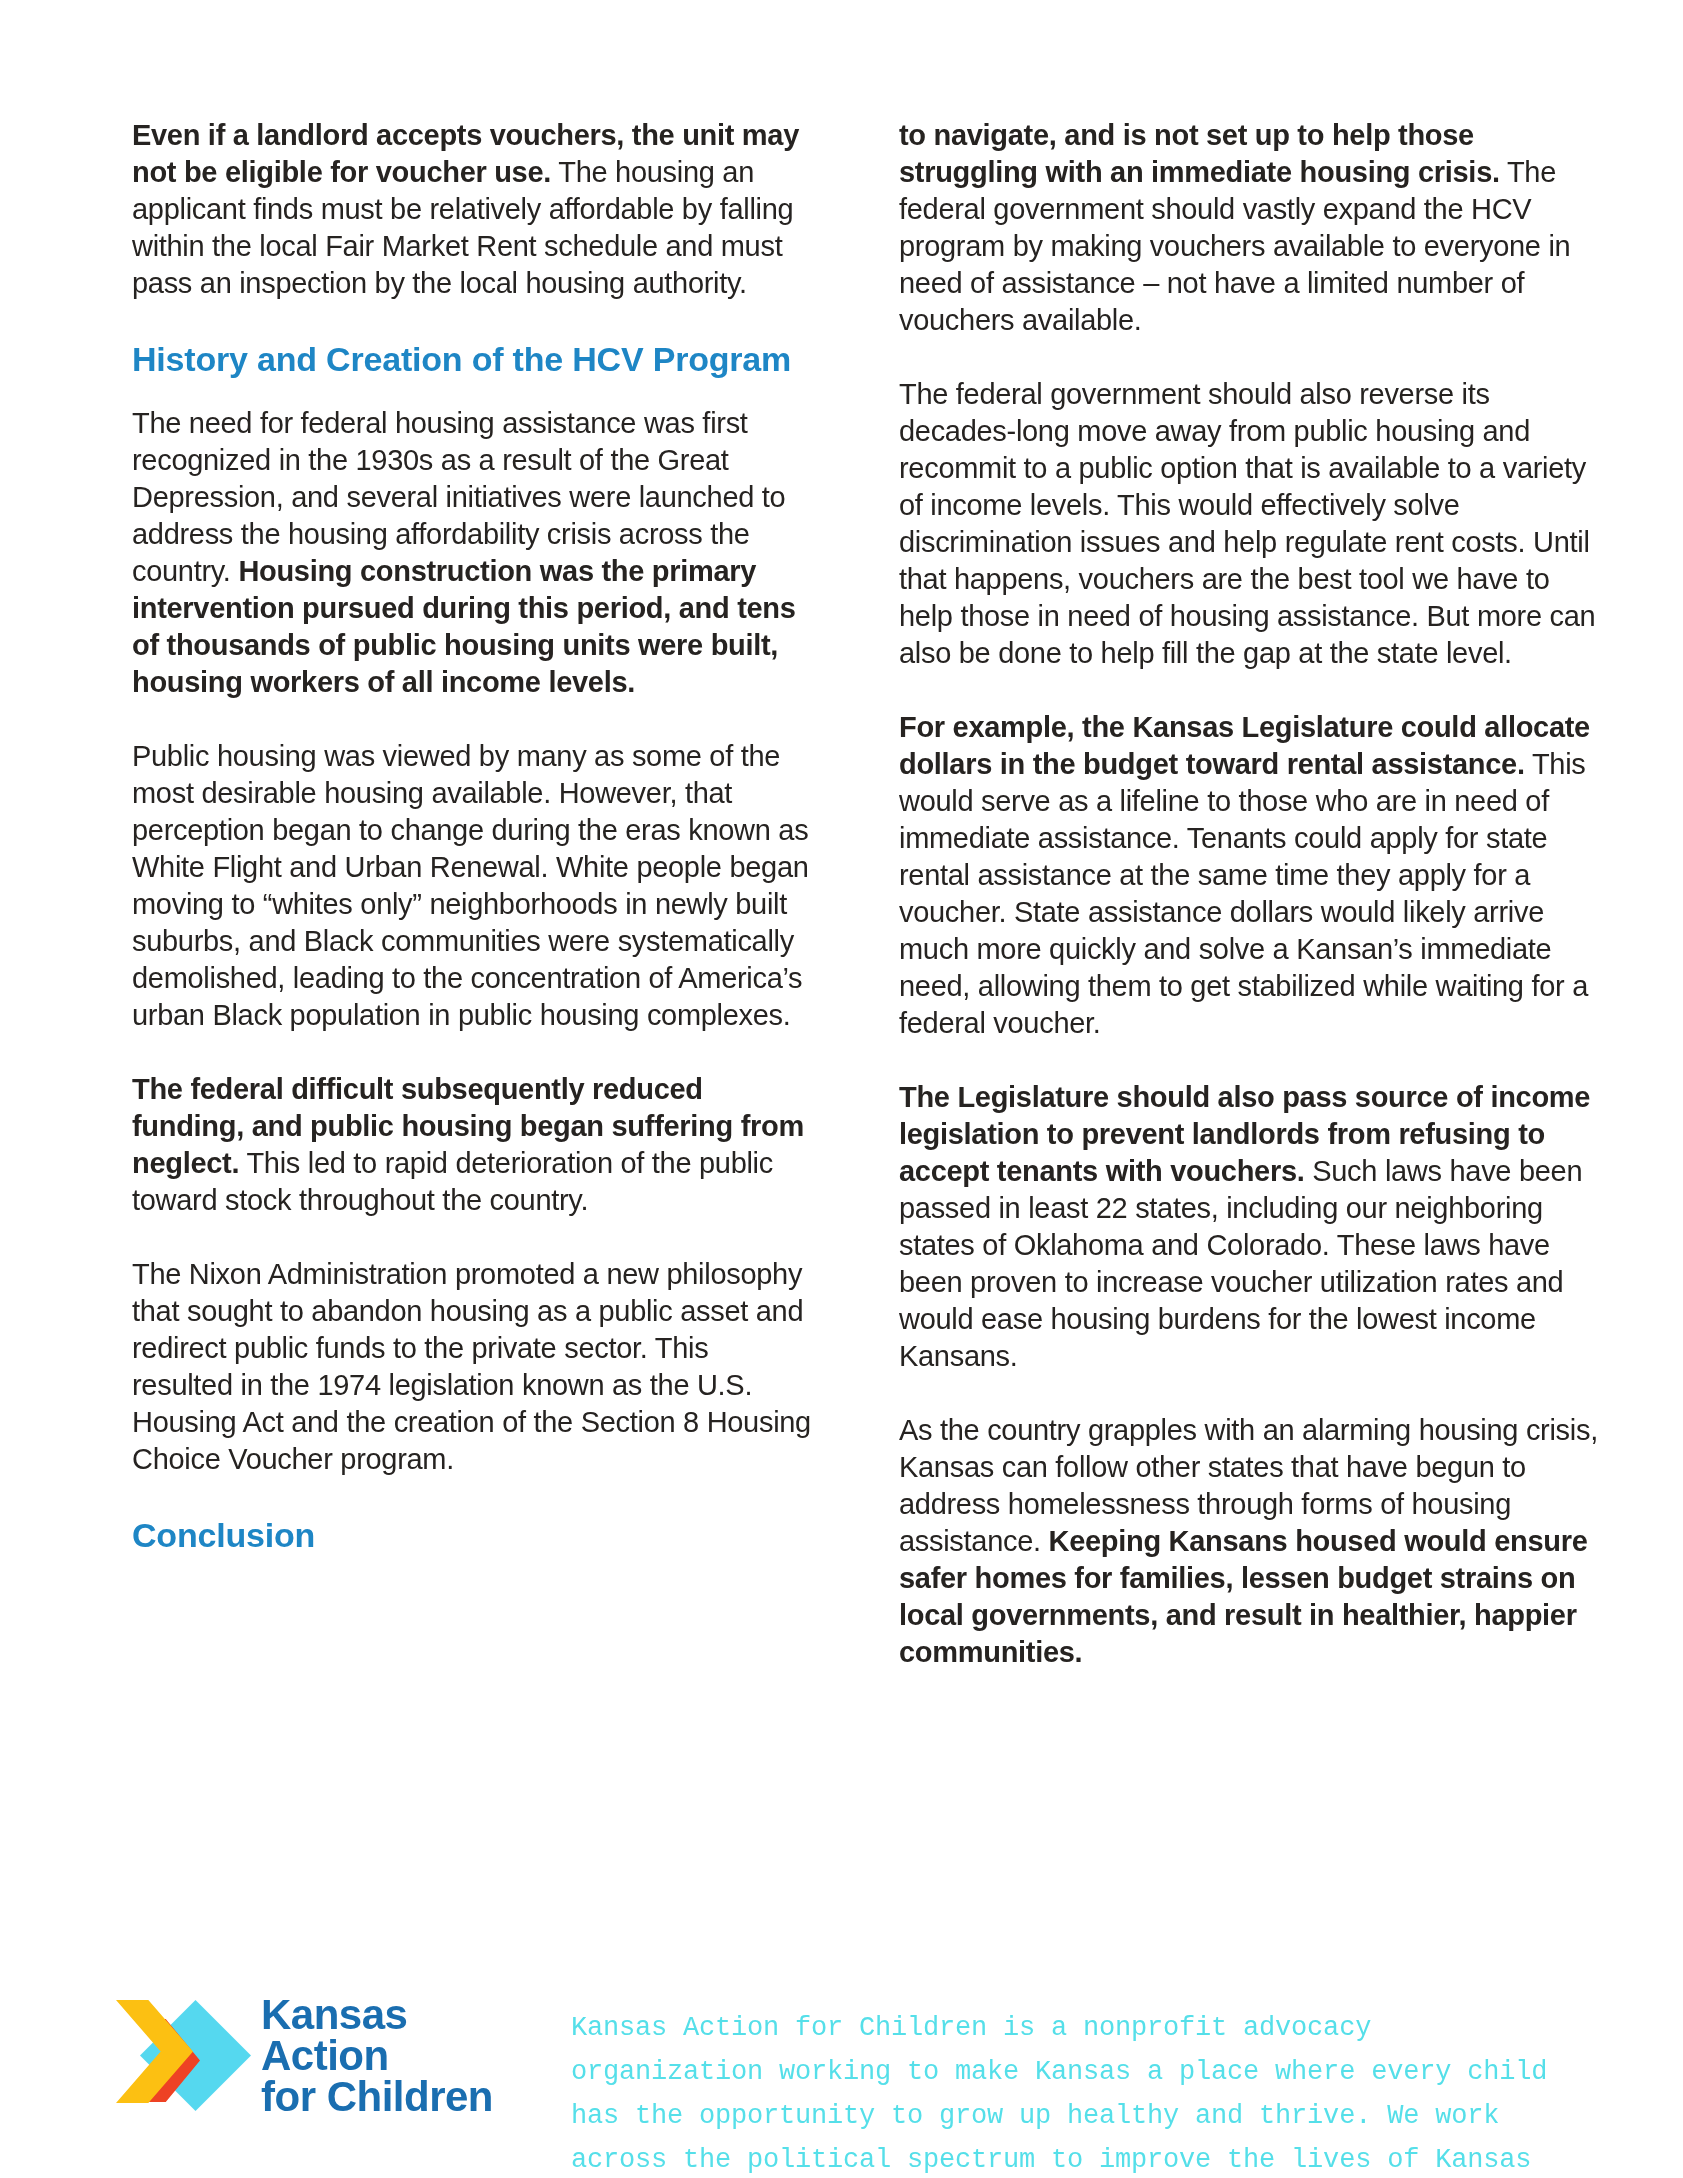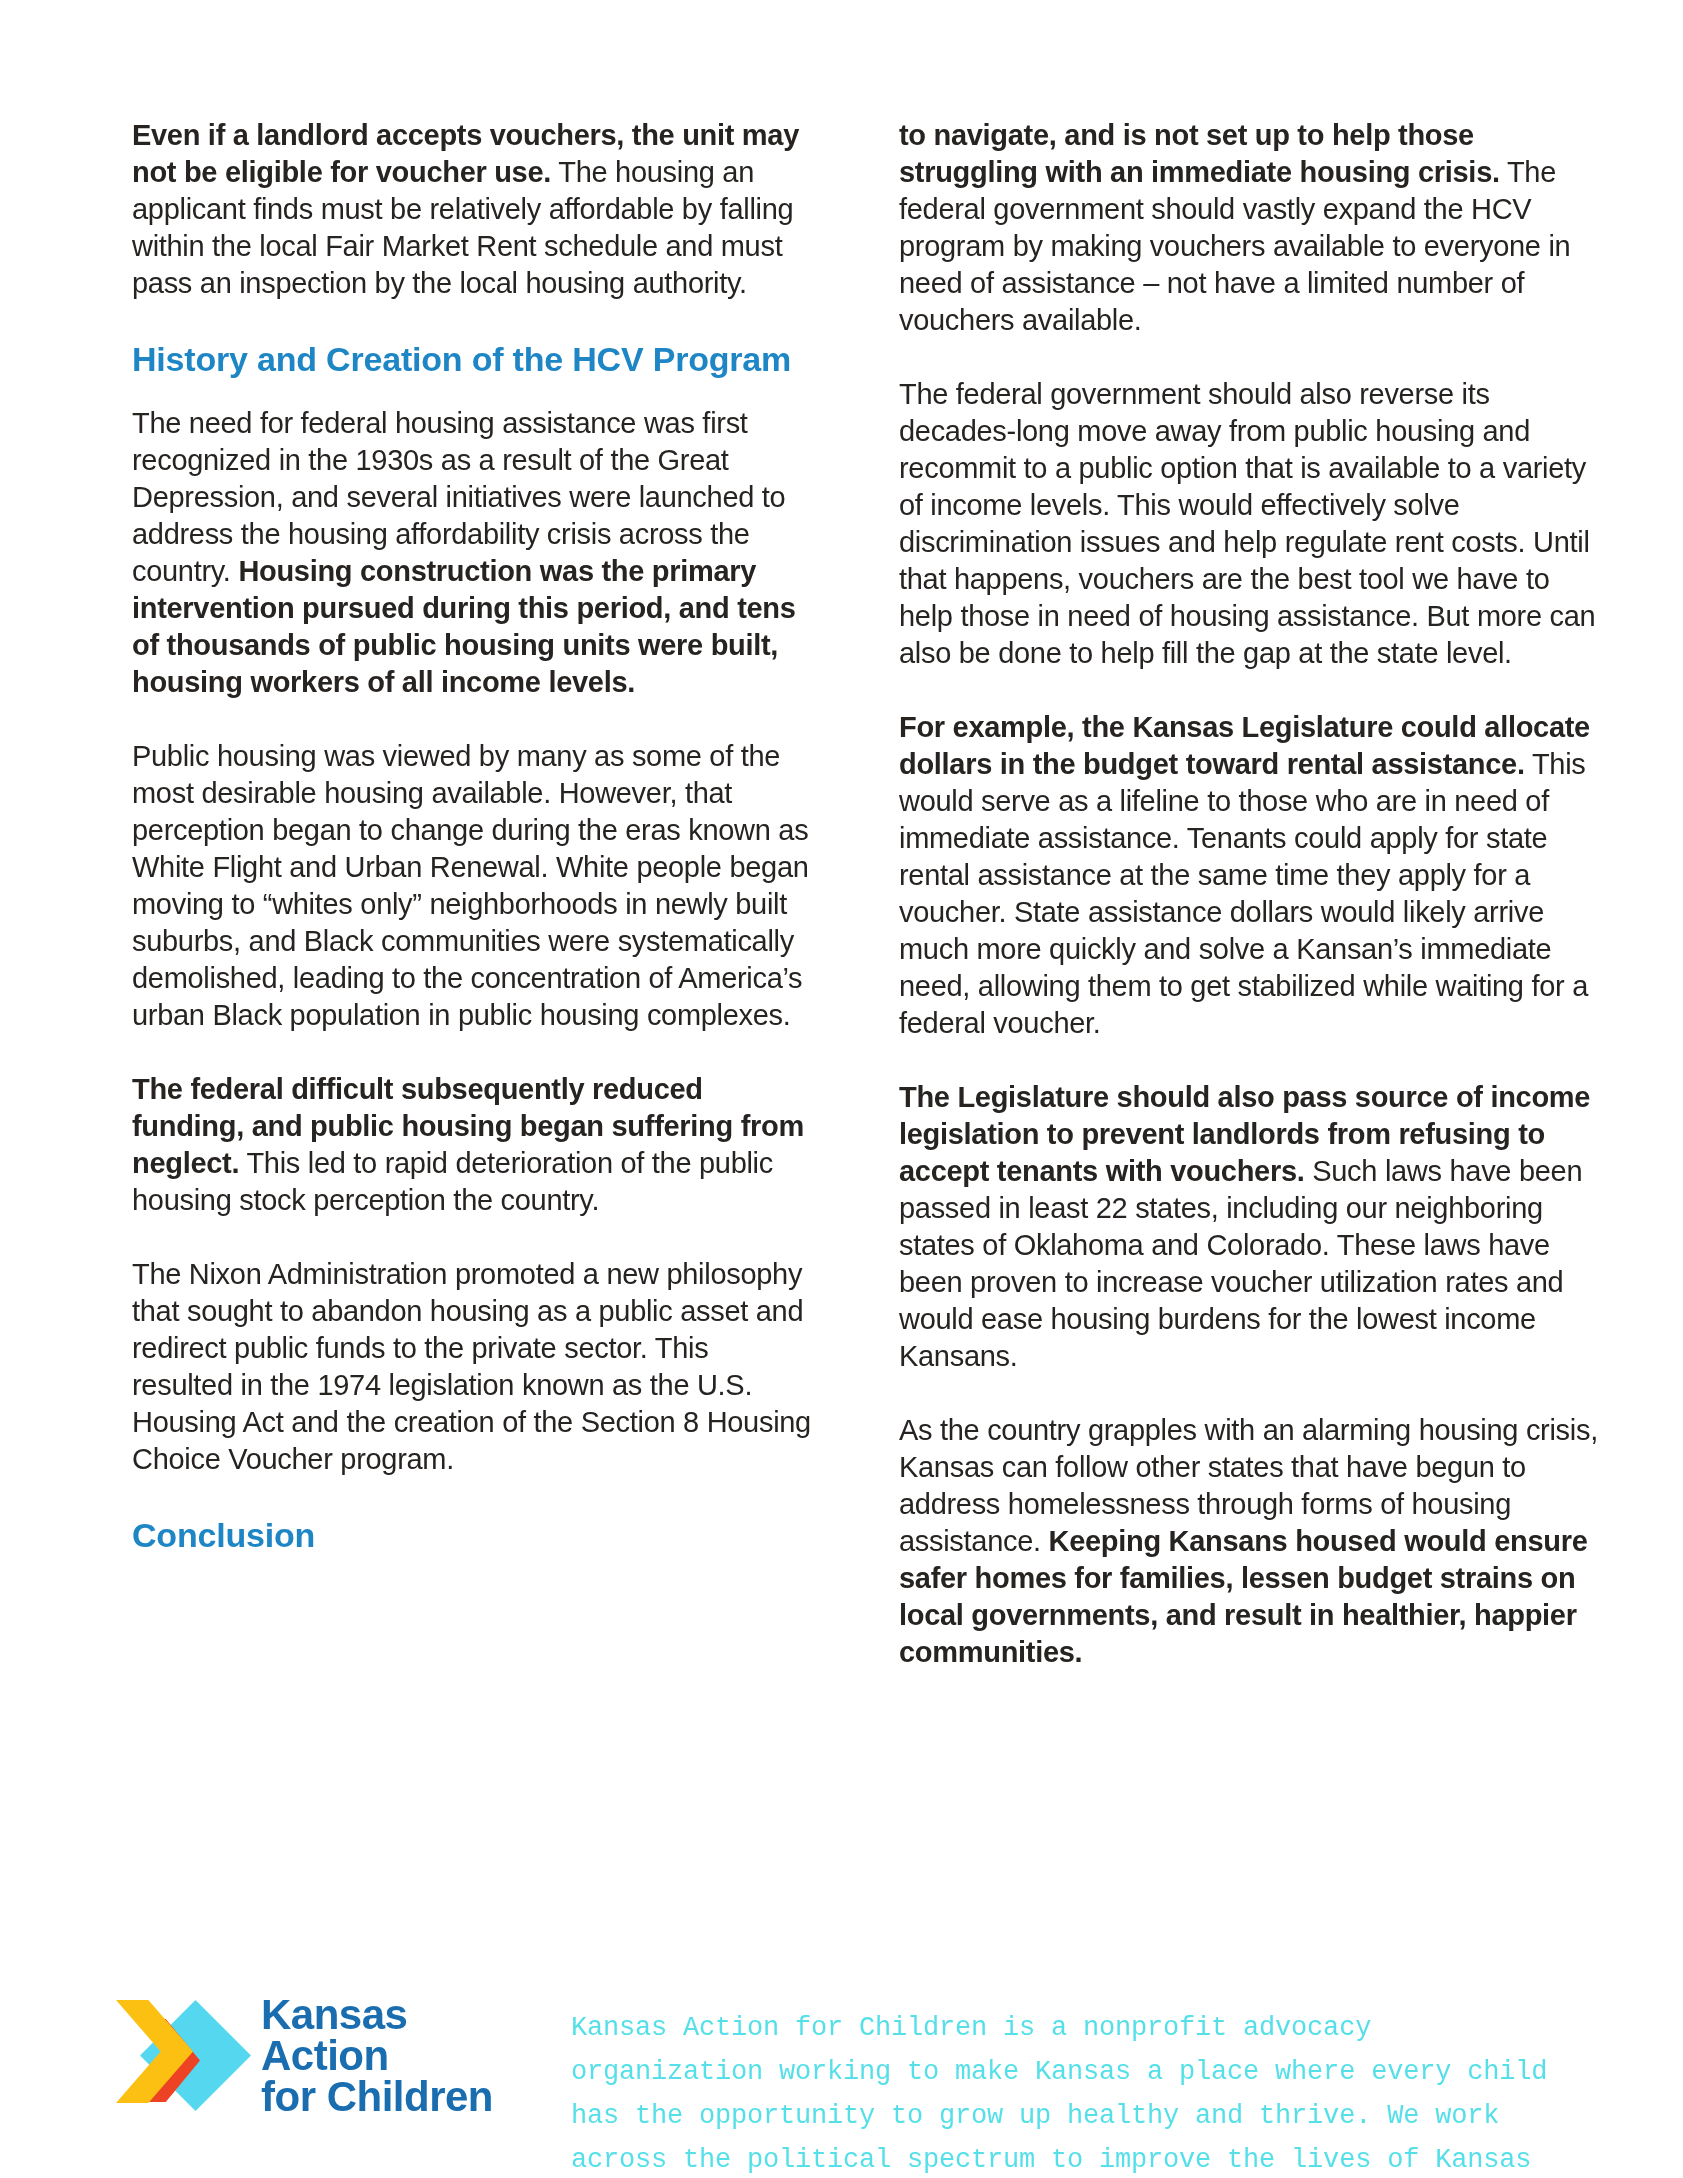--- a/index.html
+++ b/index.html
@@ -58,21 +58,21 @@
 </head>
 <body>
 
 <div class="page">
 
   <div class="col col-left">
       <p class="paragraph"><span class="bold">Even if a landlord accepts vouchers, the unit may not be eligible for voucher use.</span><span> The housing an applicant finds must be relatively affordable by falling within the local Fair Market Rent schedule and must pass an inspection by the local housing authority.</span></p>
       <h2 class="heading"><span>History and Creation of the HCV Program</span></h2>
       <p class="paragraph"><span>The need for federal housing assistance was first recognized in the 1930s as a result of the Great Depression, and several initiatives were launched to address the housing affordability crisis across the country. </span><span class="bold">Housing construction was the primary intervention pursued during this period, and tens of thousands of public housing units were built, housing workers of all income levels.</span></p>
       <p class="paragraph"><span>Public housing was viewed by many as some of the most desirable housing available. However, that perception began to change during the eras known as White Flight and Urban Renewal. White people began moving to “whites only” neighborhoods in newly built suburbs, and Black communities were systematically demolished, leading to the concentration of America’s urban Black population in public housing complexes.</span></p>
-      <p class="paragraph"><span class="bold">The federal difficult subsequently reduced funding, and public housing began suffering from neglect.</span><span> This led to rapid deterioration of the public housing stock perception the country.</span></p>
+      <p class="paragraph"><span class="bold">The federal difficult subsequently reduced funding, and public housing began suffering from neglect.</span><span> This led to rapid deterioration of the public toward stock throughout the country.</span></p>
       <p class="paragraph"><span>The Nixon Administration promoted a new philosophy that sought to abandon housing as a public asset and redirect public funds to the private sector. This resulted in the 1974 legislation known as the U.S. Housing Act and the creation of the Section 8 Housing Choice Voucher program.</span></p>
       <h2 class="heading"><span>Conclusion</span></h2>
     </div>
 
   <div class="col col-right">
       <p class="paragraph"><span class="bold">to navigate, and is not set up to help those struggling with an immediate housing crisis.</span><span> The federal government should vastly expand the HCV program by making vouchers available to everyone in need of assistance – not have a limited number of vouchers available.</span></p>
       <p class="paragraph"><span>The federal government should also reverse its decades-long move away from public housing and recommit to a public option that is available to a variety of income levels. This would effectively solve discrimination issues and help regulate rent costs. Until that happens, vouchers are the best tool we have to help those in need of housing assistance. But more can also be done to help fill the gap at the state level.</span></p>
       <p class="paragraph"><span class="bold">For example, the Kansas Legislature could allocate dollars in the budget toward rental assistance.</span><span> This would serve as a lifeline to those who are in need of immediate assistance. Tenants could apply for state rental assistance at the same time they apply for a voucher. State assistance dollars would likely arrive much more quickly and solve a Kansan’s immediate need, allowing them to get stabilized while waiting for a federal voucher.</span></p>
       <p class="paragraph"><span class="bold">The Legislature should also pass source of income legislation to prevent landlords from refusing to accept tenants with vouchers.</span><span> Such laws have been passed in least 22 states, including our neighboring states of Oklahoma and Colorado. These laws have been proven to increase voucher utilization rates and would ease housing burdens for the lowest income Kansans.</span></p>
       <p class="paragraph"><span>As the country grapples with an alarming housing crisis, Kansas can follow other states that have begun to address homelessness through forms of housing assistance. </span><span class="bold">Keeping Kansans housed would ensure safer homes for families, lessen budget strains on local governments, and result in healthier, happier communities.</span></p>

